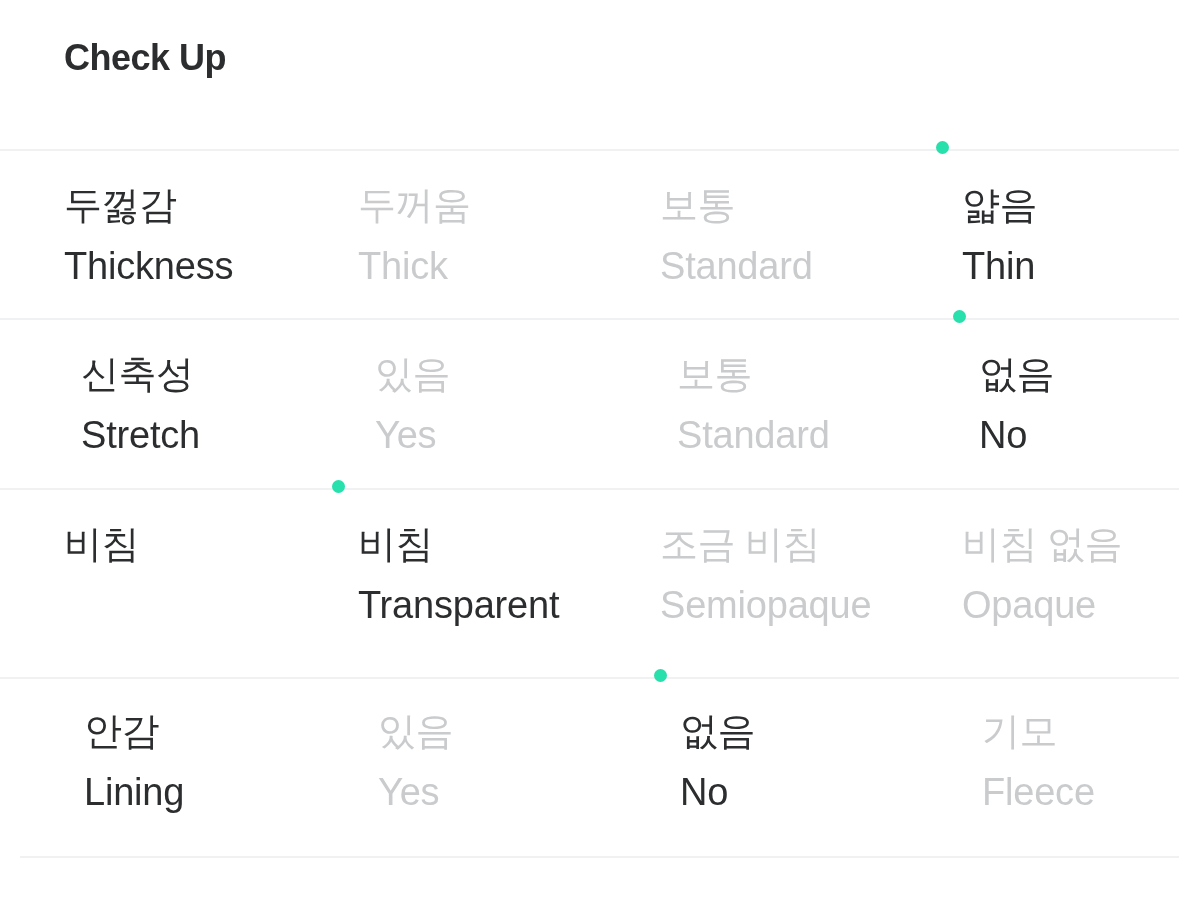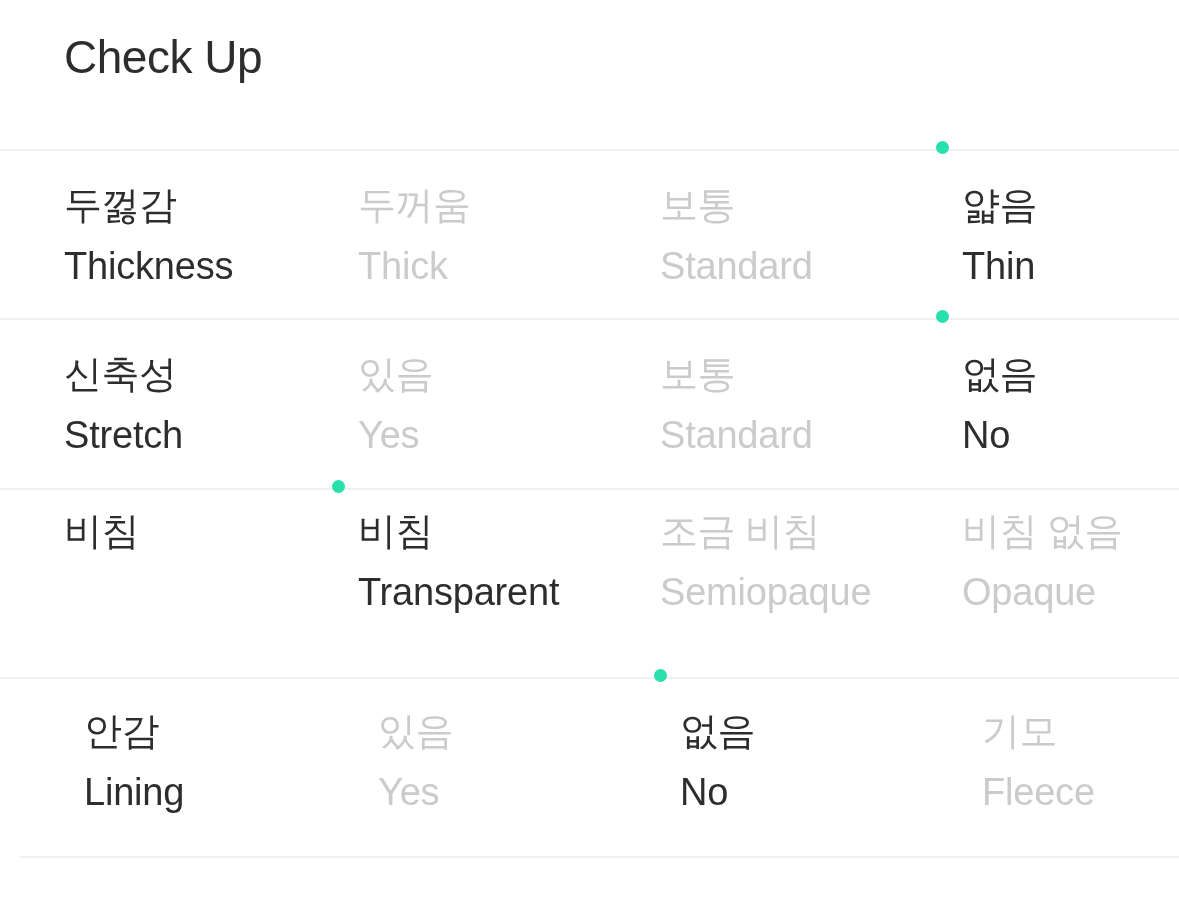--- a/index.html
+++ b/index.html
@@ -19,23 +19,23 @@
     position: relative;
     width: 1179px;
     height: 903px;
     background: #ffffff;
     box-sizing: border-box;
   }
 
   .panel-title {
     position: absolute;
     left: 64px;
-    top: 28px;
-    font-size: 46px;
-    font-weight: normal;
+    top: 35px;
+    font-size: 36px;
+    font-weight: bold;
     letter-spacing: -0.5px;
     color: #2b2d2f;
     line-height: 1.3;
     white-space: nowrap;
   }
 
   .divider {
     position: absolute;
     left: 0;
     width: 1179px;
@@ -110,26 +110,26 @@
     position: absolute;
     left: -26px;
     top: -10px;
     width: 13px;
     height: 13px;
     border-radius: 50%;
     background: #27e0ab;
   }
 
   .row-0 { height: 169px; }
-  .row-1 { height: 170px; }
+  .row-1 { height: 170px; padding-left: 17px; }
   .row-2 { height: 189px; }
   .row-3 { height: 179px; margin-left: 20px; }
 
   .row-0 .cell, .row-1 .cell { padding-top: 35px; }
-  .row-2 .cell { padding-top: 22px; }
+  .row-2 .cell { padding-top: 35px; }
   .row-3 .cell { padding-top: 33px; }
 </style>
 </head>
 <body>
 
 <div class="panel">
 
   <div class="panel-title">Check Up</div>
 
   <div class="divider" style="top:149px;"></div>

